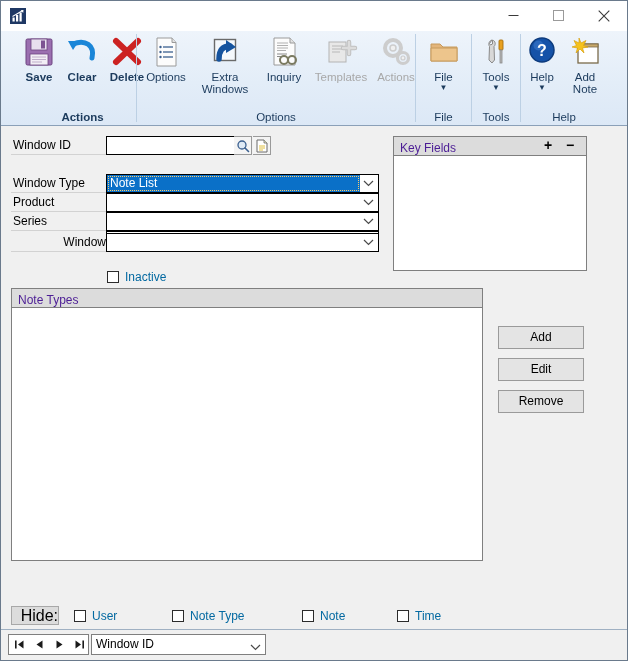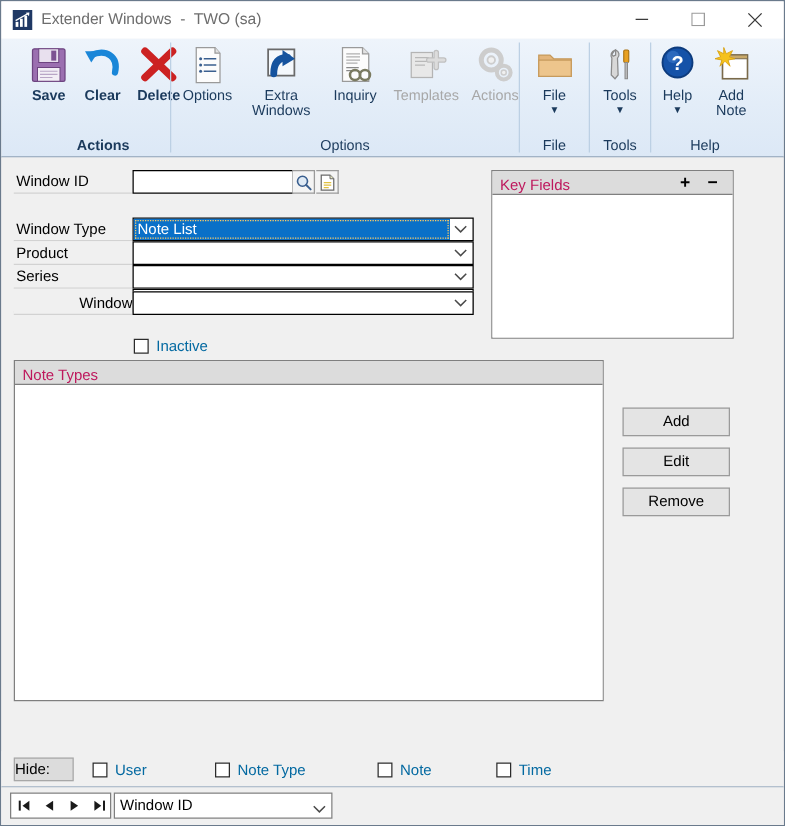--- a/index.html
+++ b/index.html
@@ -225,21 +225,21 @@
     left: 0; top: 0; right: 0;
     height: 19px;
     background: #dcdcdc;
     border-bottom: 1px solid #7f7f7f;
     box-sizing: border-box;
   }
   .panel-head .ptitle {
     position: absolute;
     left: 6px; top: 4px;
     font-size: 12px;
-    color: #be185d;
+    color: #4c1d95;
   }
   .panel-btn {
     position: absolute;
     top: 1px;
     width: 16px; height: 16px;
     font-size: 14px;
     font-weight: bold;
     line-height: 15px;
     text-align: center;
     color: #000;
@@ -275,23 +275,23 @@
     border-bottom: 1px solid #9fb0c2;
     box-sizing: border-box;
   }
   #hide-chip {
     position: absolute;
     left: 10px; top: 5px;
     width: 48px; height: 19px;
     box-sizing: border-box;
     background: #dcdcdc;
     border: 1px solid #a8a8a8;
-    font-size: 12px;
+    font-size: 16px;
     line-height: 17px;
-    text-align: left;
+    text-align: right;
     color: #000;
     cursor: default;
   }
   #status-bar {
     position: absolute;
     left: 0; bottom: 0;
     width: 626px; height: 30px;
     background: #f0f0f0;
     box-sizing: border-box;
   }
@@ -339,21 +339,20 @@
     <span id="app-icon">
       <svg width="16" height="16" viewBox="0 0 16 16">
         <rect x="0" y="0" width="16" height="16" fill="#1f3864"></rect>
         <rect x="2.5" y="9.5" width="2.2" height="4" fill="#ffffff"></rect>
         <rect x="6" y="7" width="2.2" height="6.5" fill="#ffffff"></rect>
         <rect x="9.5" y="4.5" width="2.2" height="9" fill="#ffffff"></rect>
         <path d="M2.5 8.5 L12.8 2.6" stroke="#ffffff" stroke-width="1.1" fill="none"></path>
         <path d="M10.6 2.2 L13.5 2.0 L13.2 4.9 Z" fill="#ffffff"></path>
       </svg>
     </span>
-    <span id="title-text">Extender Windows  -  TWO (sa)</span>
 
     <button class="win-btn" id="btn-minimize">
       <svg width="11" height="11" viewBox="0 0 11 11">
           <path d="M0.5 5.5 H10.5" stroke="#3a3a3a" stroke-width="1" fill="none"></path>
         </svg>
     </button>
     <button class="win-btn" id="btn-maximize">
       <svg width="11" height="11" viewBox="0 0 11 11">
           <rect x="0.5" y="0.5" width="10" height="10" stroke="#9a9a9a" stroke-width="1" fill="none"></rect>
         </svg>

